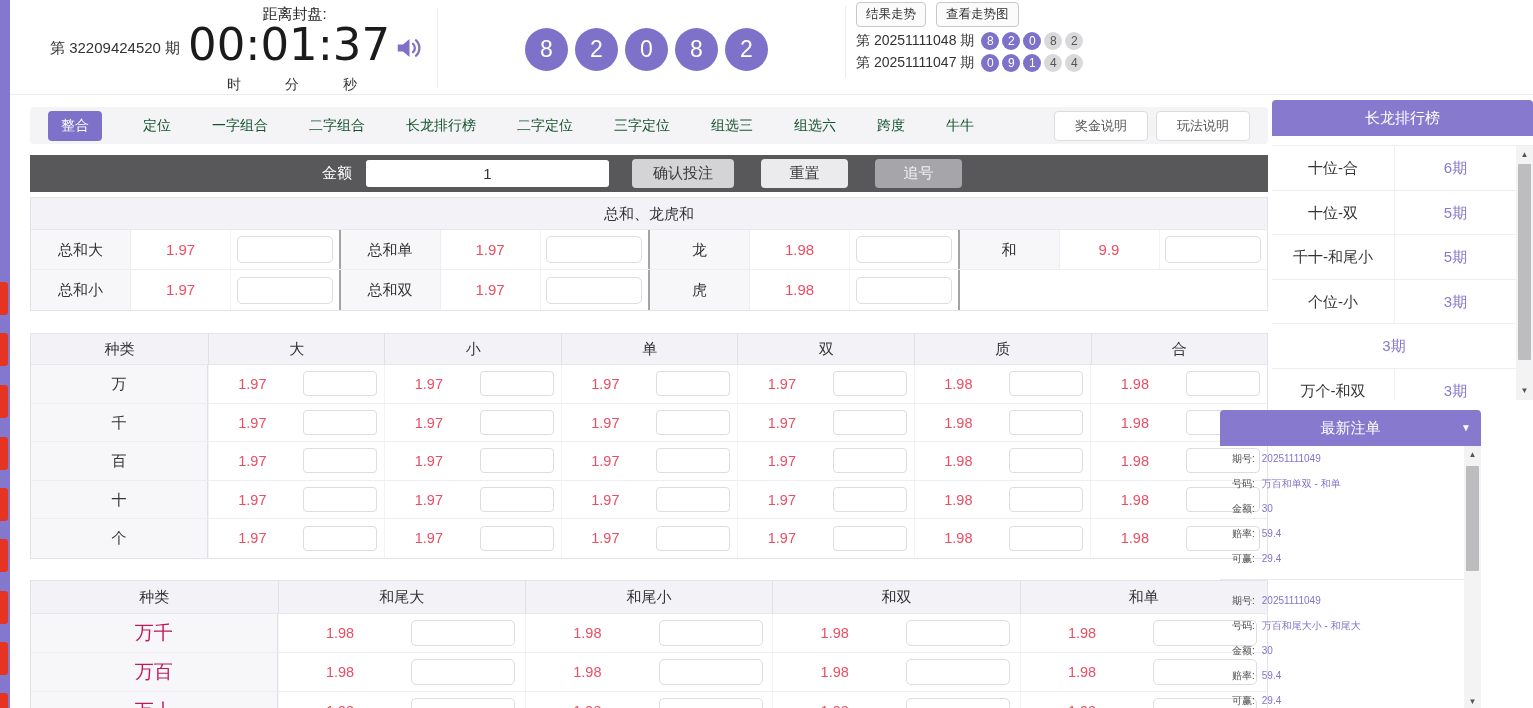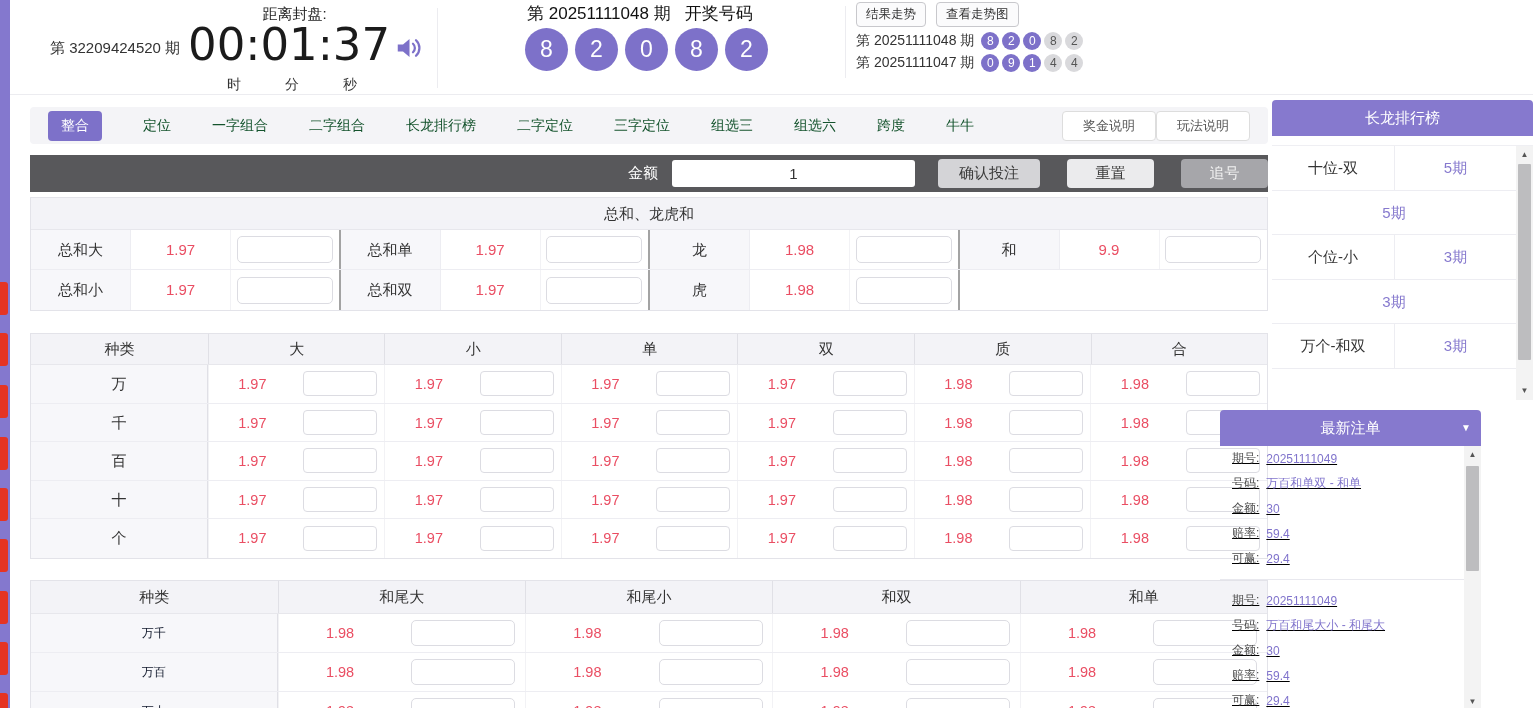--- a/index.html
+++ b/index.html
@@ -31,25 +31,25 @@
   .hist-row { display:flex; align-items:center; gap:3px; height:21px; margin-bottom:1px; }
   .hist-issue { font-size:14px; color:#333; margin-right:4px; white-space:nowrap; }
   .sball { width:18px; height:18px; border-radius:50%; font-size:12px; display:flex; align-items:center; justify-content:center; }
   .sball.purple { background:#7d71c9; color:#fff; }
   .sball.gray { background:#d9d9dc; color:#555; }
 
   
   .tab-bar { position:absolute; left:30px; top:107px; width:1238px; height:37px; background:#f4f4f7; border-radius:4px; display:flex; align-items:center; padding-left:18px; gap:46px; }
   .tab { font-size:14px; color:#14532d; cursor:pointer; white-space:nowrap; }
   .tab.active { background:#7d71c9; color:#fff; padding:6px 13px; border-radius:4px; }
-  .info-buttons { margin-left:auto; margin-right:18px; display:flex; gap:0; }
+  .info-buttons { margin-left:auto; margin-right:18px; display:flex; gap:8px; }
   .info-btn { font-size:13px; color:#555; background:#fff; border:1px solid #ddd; border-radius:4px; padding:5px 20px; cursor:pointer; font-family:inherit; }
 
   
-  .bet-bar { position:absolute; left:30px; top:155px; width:1238px; height:37px; background:#58585b; display:flex; align-items:center;justify-content:flex-end; }
+  .bet-bar { position:absolute; left:30px; top:155px; width:1238px; height:37px; background:#58585b; display:flex; align-items:center; }
   .bet-amount-label { margin-left:292px; font-size:15px; color:#fff; }
   .bet-amount-input { margin-left:14px; width:243px; height:27px; border:none; border-radius:3px; text-align:center; font-size:15px; color:#333; background:#fff; font-family:inherit; }
   .bar-btn { height:29px; border:none; border-radius:4px; font-size:15px; cursor:pointer; font-family:inherit; }
   .btn-confirm { margin-left:23px; width:102px; background:#d4d4d7; color:#3a3a3a; }
   .btn-reset { margin-left:27px; width:87px; background:#ebebed; color:#3a3a3a; }
   .btn-chase { margin-left:27px; width:87px; background:#a6a6aa; color:#f2f2f2; }
 
   
   .sum-section { position:absolute; left:30px; top:197px; width:1238px; border:1px solid #e3e3e9; background:#fff; }
   .sum-title { height:32px; line-height:32px; text-align:center; background:#f3f3f7; font-size:15px; color:#333; border-bottom:1px solid #e7e7ec; }
@@ -77,37 +77,37 @@
   .bet-input.small { width:74px; height:25px; border-radius:4px; }
 
   
   .pair-table { position:absolute; left:30px; top:580px; width:1238px; border:1px solid #e3e3e9; background:#fff; }
   .qt-header { display:flex; height:33px; background:#f3f3f7; border-bottom:1px solid #e7e7ec; }
   .qt-head-cell { text-align:center; line-height:32px; font-size:15px; color:#333; border-left:1px solid #e0e0e6; }
   .qt-head-cell:first-child { border-left:none; }
   .qt-header .qt-label-col { width:247px; }
   .qt-group-head { width:247.75px; }
   .qt-row { display:flex; height:39px; border-bottom:1px solid #ededf2; }
-  .qt-row-label { width:247px; background:#f7f7fa; text-align:center; line-height:38px; font-size:12px; color:#0f172a; border-right:1px solid #e0e0e6; }
+  .qt-row-label { width:247px; background:#f7f7fa; text-align:center; line-height:38px; font-size:19px; color:#be185d; border-right:1px solid #e0e0e6; }
   .qt-odds { width:124px; text-align:center; line-height:38px; font-size:14.5px; color:#ea4e63; border-left:1px solid #f2f2f5; }
   .qt-input-cell { width:123.75px; display:flex; align-items:center; justify-content:center; }
   .bet-input.pair { width:104px; height:26px; border-radius:5px; }
 
   
   .panel-header { height:36px; line-height:36px; text-align:center; background:#8679ce; color:#fff; font-size:15px; border-radius:4px 4px 0 0; position:relative; }
   .streak-panel { position:absolute; left:1272px; top:100px; width:261px; height:300px; overflow:hidden; }
   .streak-body { position:relative; margin-top:9px; height:255px; border-top:1px solid #efeff3; overflow:hidden; }
   .streak-row { display:flex; height:44.5px; border-bottom:1px solid #ededf2; background:#fff; }
   .streak-name { width:123px; text-align:center; line-height:44px; font-size:15px; color:#333; border-right:1px solid #ededf2; }
   .streak-count { flex:1; text-align:center; line-height:44px; font-size:15px; color:#8679ce; margin-right:17px; }
 
   .orders-panel { position:absolute; left:1220px; top:410px; width:261px; height:298px; overflow:hidden; }
   .orders-caret { position:absolute; right:10px; top:0; font-size:10px; color:#fff; }
   .orders-body { position:relative; height:265px; overflow:hidden; }
-  .order-line { height:25px; padding-left:12px; font-size:12px; display:flex; align-items:center;text-decoration:underline; }
+  .order-line { height:25px; padding-left:12px; font-size:10px; display:flex; align-items:center; }
   .order-label { color:#4a4a4a; }
   .order-value { color:#8074cc; margin-left:7px; }
   .order-divider { border-top:1px solid #e8e8ee; margin:8px 0 8px 0; }
 
   
   .scrollbar { position:absolute; right:0; top:0; bottom:0; width:17px; background:#f3f3f3; }
   .sb-arrow { position:absolute; left:0; width:17px; height:14px; text-align:center; font-size:8px; color:#555; line-height:14px; cursor:pointer; }
   .sb-arrow.up { top:2px; }
   .sb-arrow.down { bottom:2px; }
   .sb-thumb { position:absolute; left:2px; width:13px; background:#bdbdbf; border-radius:1px; cursor:pointer; }
@@ -141,23 +141,20 @@
         <path d="M15.2 8.6 a4.6 4.6 0 0 1 0 6.8" stroke="#7d71c9" stroke-width="1.8" fill="none" stroke-linecap="round"></path>
         <path d="M17.6 5.8 a8.4 8.4 0 0 1 0 12.4" stroke="#7d71c9" stroke-width="1.8" fill="none" stroke-linecap="round"></path>
       </svg>
     </span>
     <div class="cd-units">
       <span>时</span>
       <span>分</span>
       <span>秒</span>
     </div>
     <div class="vdiv vdiv1"></div>
-    <div class="draw-title">
-      <span class="sp">第 20251111048 期</span><span>开奖号码</span>
-    </div>
     <div class="draw-balls" id="draw-balls">
         <div class="ball big">8</div>
         <div class="ball big">2</div>
         <div class="ball big">0</div>
         <div class="ball big">8</div>
         <div class="ball big">2</div>
       </div>
     <div class="vdiv vdiv2"></div>
     <div class="trend-buttons">
       <button class="trend-btn">结果走势</button>
@@ -487,24 +484,29 @@
           </div>
         </div>
       </div>
   </section>
 
   <aside class="streak-panel">
     <div class="panel-header">长龙排行榜</div>
     <div class="streak-body">
       <div id="streak-rows">
           <div class="streak-row">
+            <div class="streak-name">十位-合</div>
+            <div class="streak-count">6期</div>
+          </div>
+          <div class="streak-row">
             <div class="streak-name">十位-双</div>
             <div class="streak-count">5期</div>
           </div>
           <div class="streak-row">
+            <div class="streak-name">千十-和尾小</div>
             <div class="streak-count">5期</div>
           </div>
           <div class="streak-row">
             <div class="streak-name">个位-小</div>
             <div class="streak-count">3期</div>
           </div>
           <div class="streak-row">
             <div class="streak-count">3期</div>
           </div>
           <div class="streak-row">

